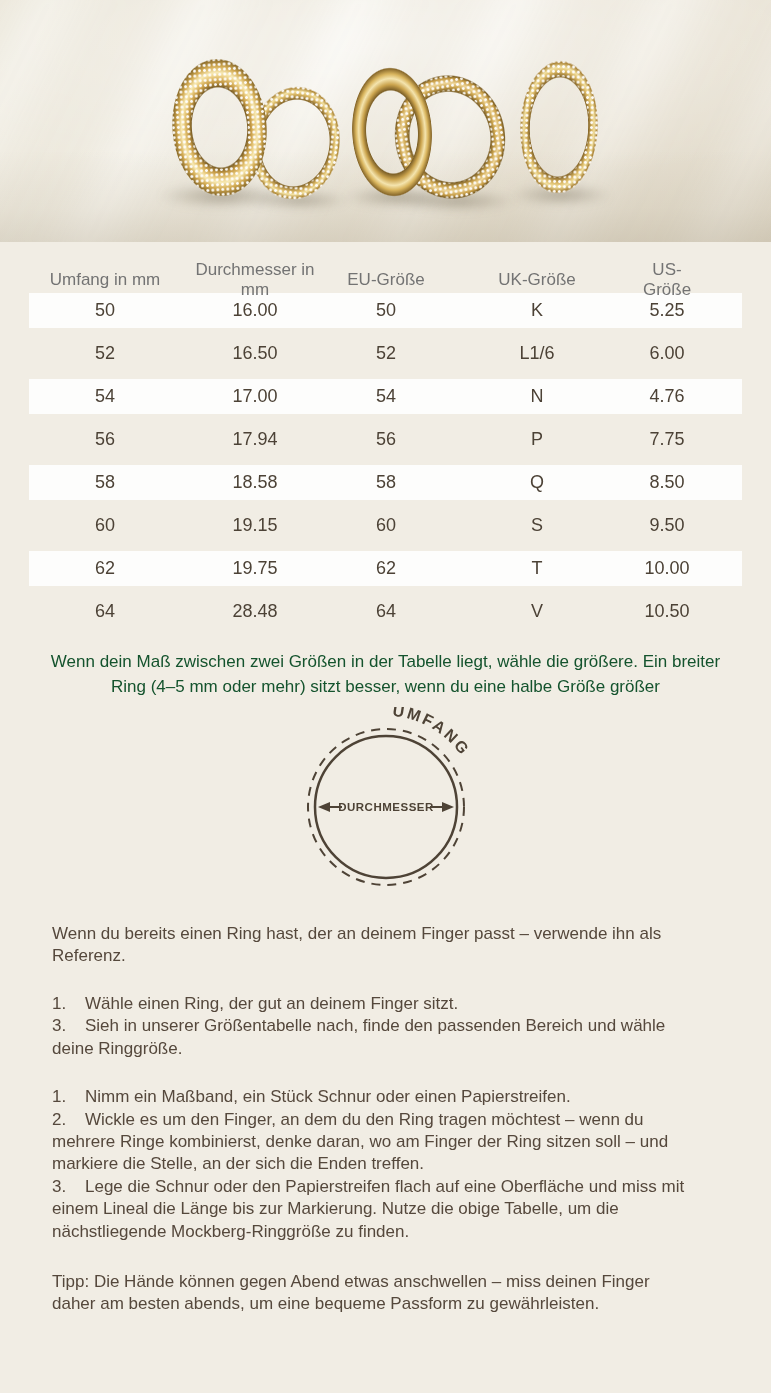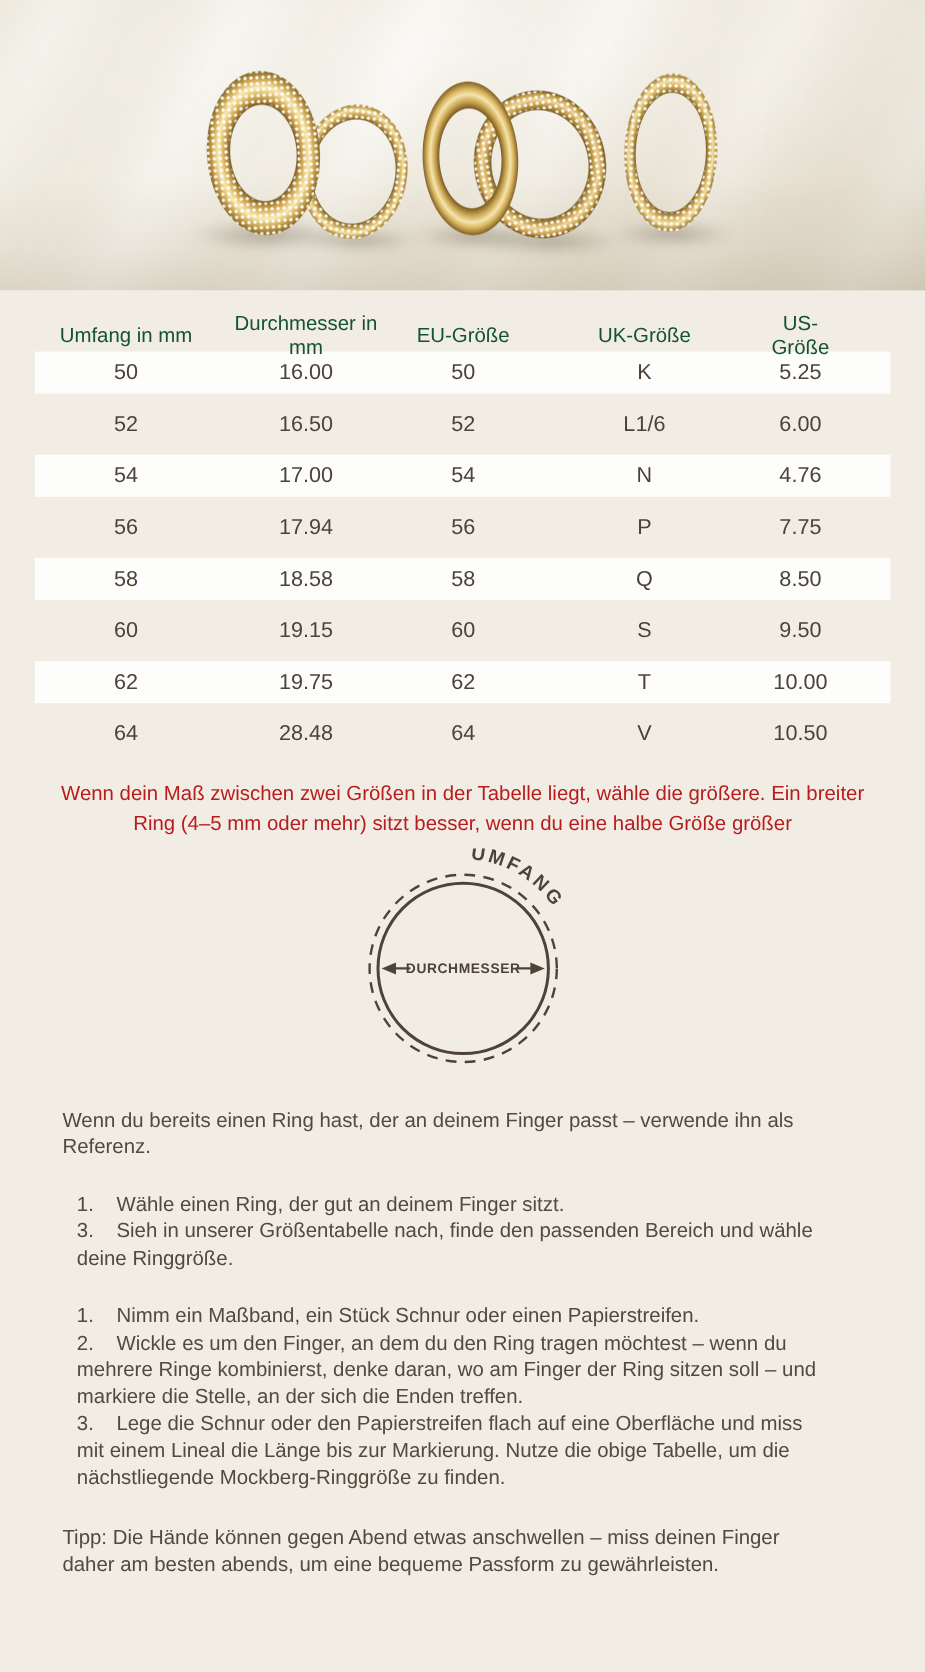--- a/index.html
+++ b/index.html
@@ -64,36 +64,36 @@
   .s4{ left:396px; top:191px; width:122px; height:20px; }
   .s5{ left:510px; top:185px; width:102px; height:20px; }
 
   
   .size-table{ margin-left:29px; width:713px; }
   .trow{
     display:grid; grid-template-columns:152px 148px 114px 188px 72px;
     box-sizing:border-box; padding-right:39px; width:713px;
     text-align:center; align-items:center;
   }
-  .thead{ padding-top:18px; height:47px; font-size:17px; color:#14532d; }
+  .thead{ padding-top:18px; height:47px; font-size:17px; color:#737373; }
   .tbody .trow{ height:43px; font-size:18px; color:#4c4236; }
   .tbody .trow:nth-child(odd){
     background:linear-gradient(#fdfdfc,#fdfdfc) 0 50% / 100% 35px no-repeat;
   }
 
   
   .intro{
     margin:16px auto 0; width:676px; text-align:center;
-    font-size:17px; line-height:25px; color:#b91c1c;
+    font-size:17px; line-height:25px; color:#14532d;
   }
   .diagram-wrap{ margin-top:8px; }
   .diagram-wrap svg{ display:block; margin:0 auto; }
   .copy{ margin:0 75px 0 52px; }
   .lead{ margin:26px 0 0; font-size:17px; line-height:22px; }
-  .steps{ margin:26px 12px 0; }
+  .steps{ margin:26px 0 0; }
   .step{ margin:0; font-size:17px; line-height:22.4px; }
   .num{ display:inline-block; width:33px; }
   .tip{ margin:28px 0 0; font-size:17px; line-height:22px; padding-bottom:12px; }
 </style>
 </head>
 <body>
 
 <div class="hero">
   <div class="shadow s1"></div>
   <div class="shadow s2"></div>

